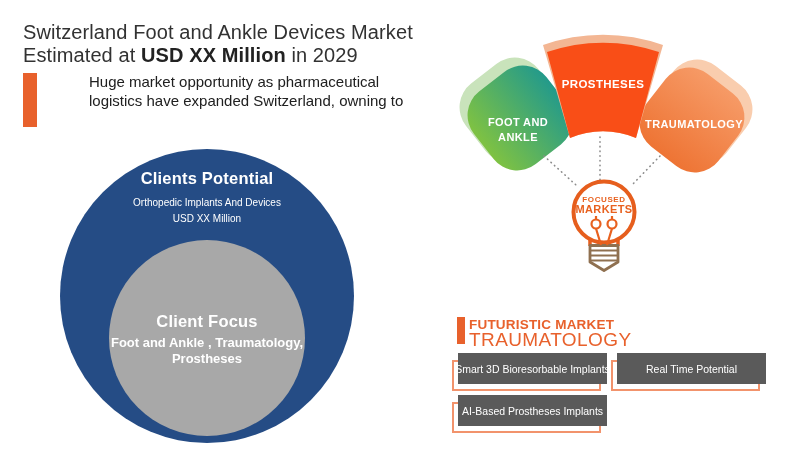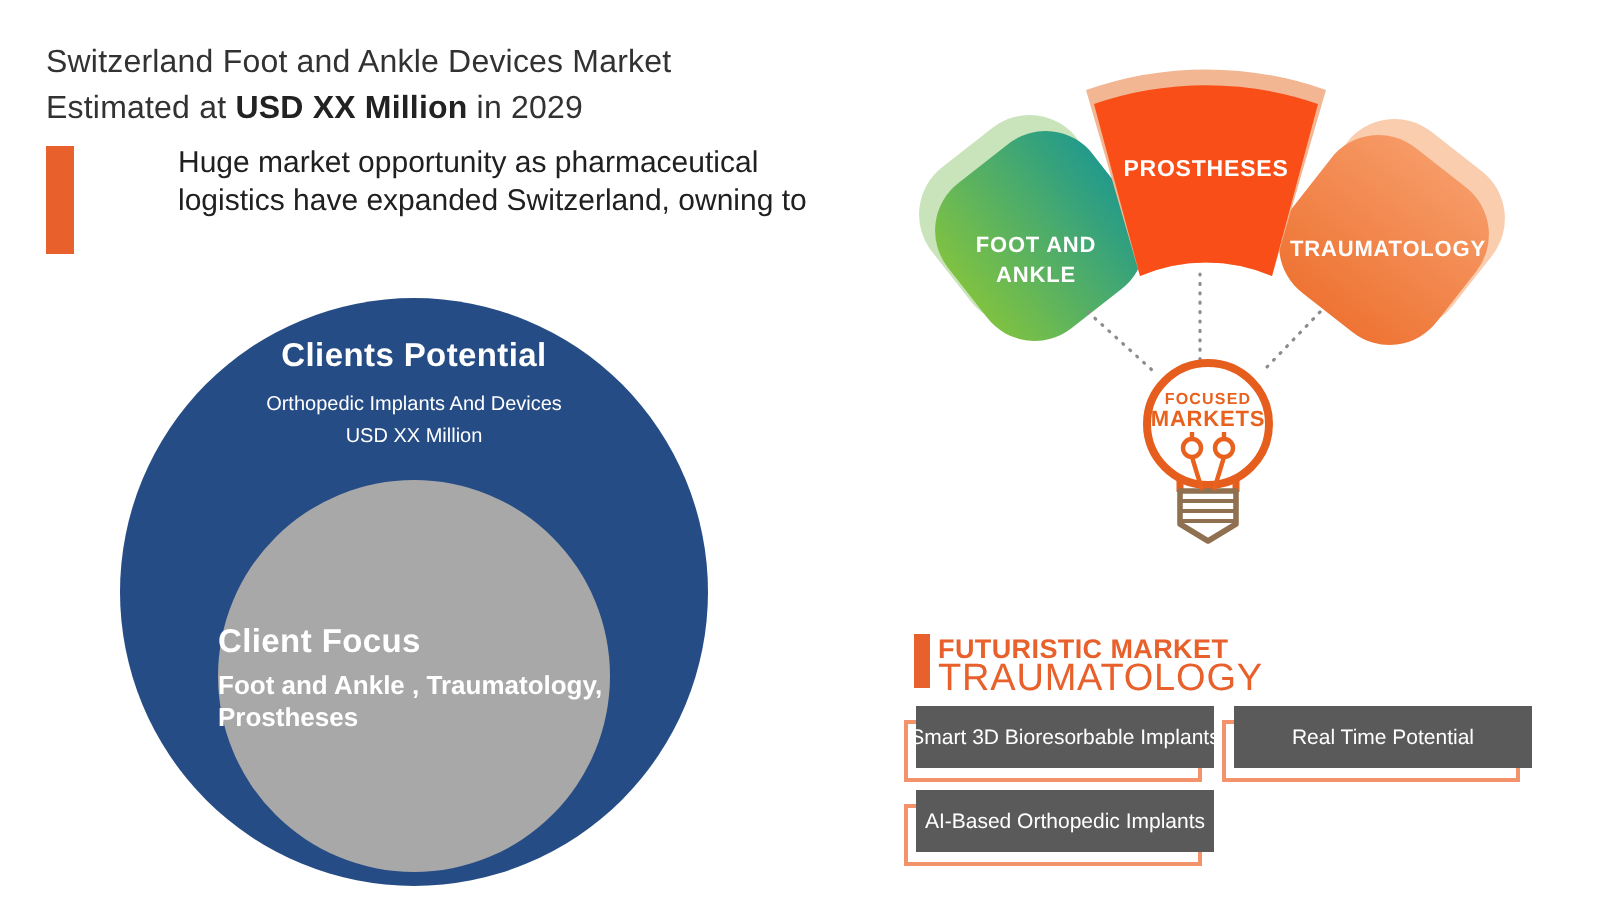--- a/index.html
+++ b/index.html
@@ -3,37 +3,37 @@
 <meta charset="utf-8">
 <style>
   html,body{margin:0;padding:0;}
   body{
     width:800px;height:450px;position:relative;background:#ffffff;
     font-family:"Liberation Sans","DejaVu Sans",sans-serif;overflow:hidden;
   }
   
   .title{
     position:absolute;left:23px;top:21px;width:450px;
-    font-size:16px;line-height:22.5px;font-weight:500;color:#323232;
+    font-size:20px;line-height:22.5px;font-weight:500;color:#323232;
     letter-spacing:.1px;white-space:nowrap;
   }
   .title b{font-weight:800;color:#222;}
   .callout{position:absolute;left:23px;top:73px;display:flex;gap:48px;}
   .callout-bar{width:14px;height:54px;background:#e8612c;flex:none;}
   .callout-text{margin-left:4px;width:410px;font-size:15px;line-height:18.5px;color:#202020;}
   
   .circle-outer{
     position:absolute;left:60px;top:149px;width:294px;height:294px;border-radius:50%;
     background:#254c85;color:#fff;text-align:center;z-index:1;
   }
   .co-title{margin-top:20px;font-size:16.5px;font-weight:700;letter-spacing:.2px;}
   .co-sub{margin-top:7px;font-size:10px;line-height:15.5px;}
   .circle-inner{
     position:absolute;left:109px;top:240px;width:196px;height:196px;border-radius:50%;
-    background:#a8a8a8;color:#fff;text-align:left;z-index:2;
+    background:#a8a8a8;color:#fff;text-align:center;z-index:2;
   }
   .ci-title{margin-top:72px;font-size:16.5px;font-weight:700;letter-spacing:.2px;}
   .ci-sub{margin-top:4px;font-size:13px;line-height:15.5px;font-weight:bold;}
   
   #fan-svg{position:absolute;left:440px;top:10px;width:360px;height:280px;}
   #fan-svg text{font-family:"Liberation Sans","DejaVu Sans",sans-serif;}
   .seg-label{font-size:11px;font-weight:700;fill:#ffffff;letter-spacing:.4px;text-anchor:middle;}
   .seg-label-mid{font-size:11.5px;}
   .hub-small{font-size:8px;font-weight:700;fill:#e8611f;letter-spacing:.6px;text-anchor:middle;}
   .hub-big{font-size:11px;font-weight:700;fill:#e8611f;letter-spacing:.4px;text-anchor:middle;}
@@ -136,14 +136,14 @@
 <div class="opps-h1">FUTURISTIC MARKET</div>
 <div class="opps-h2">TRAUMATOLOGY</div>
 
 <div class="opp-box" id="opp1">
   <span>Smart 3D Bioresorbable Implants</span>
 </div>
 <div class="opp-box" id="opp2">
   <span>Real Time Potential</span>
 </div>
 <div class="opp-box" id="opp3">
-  <span>AI-Based Orthopedic Implants</span>
+  <span>AI-Based Prostheses Implants</span>
 </div>
 
 </body></html>

